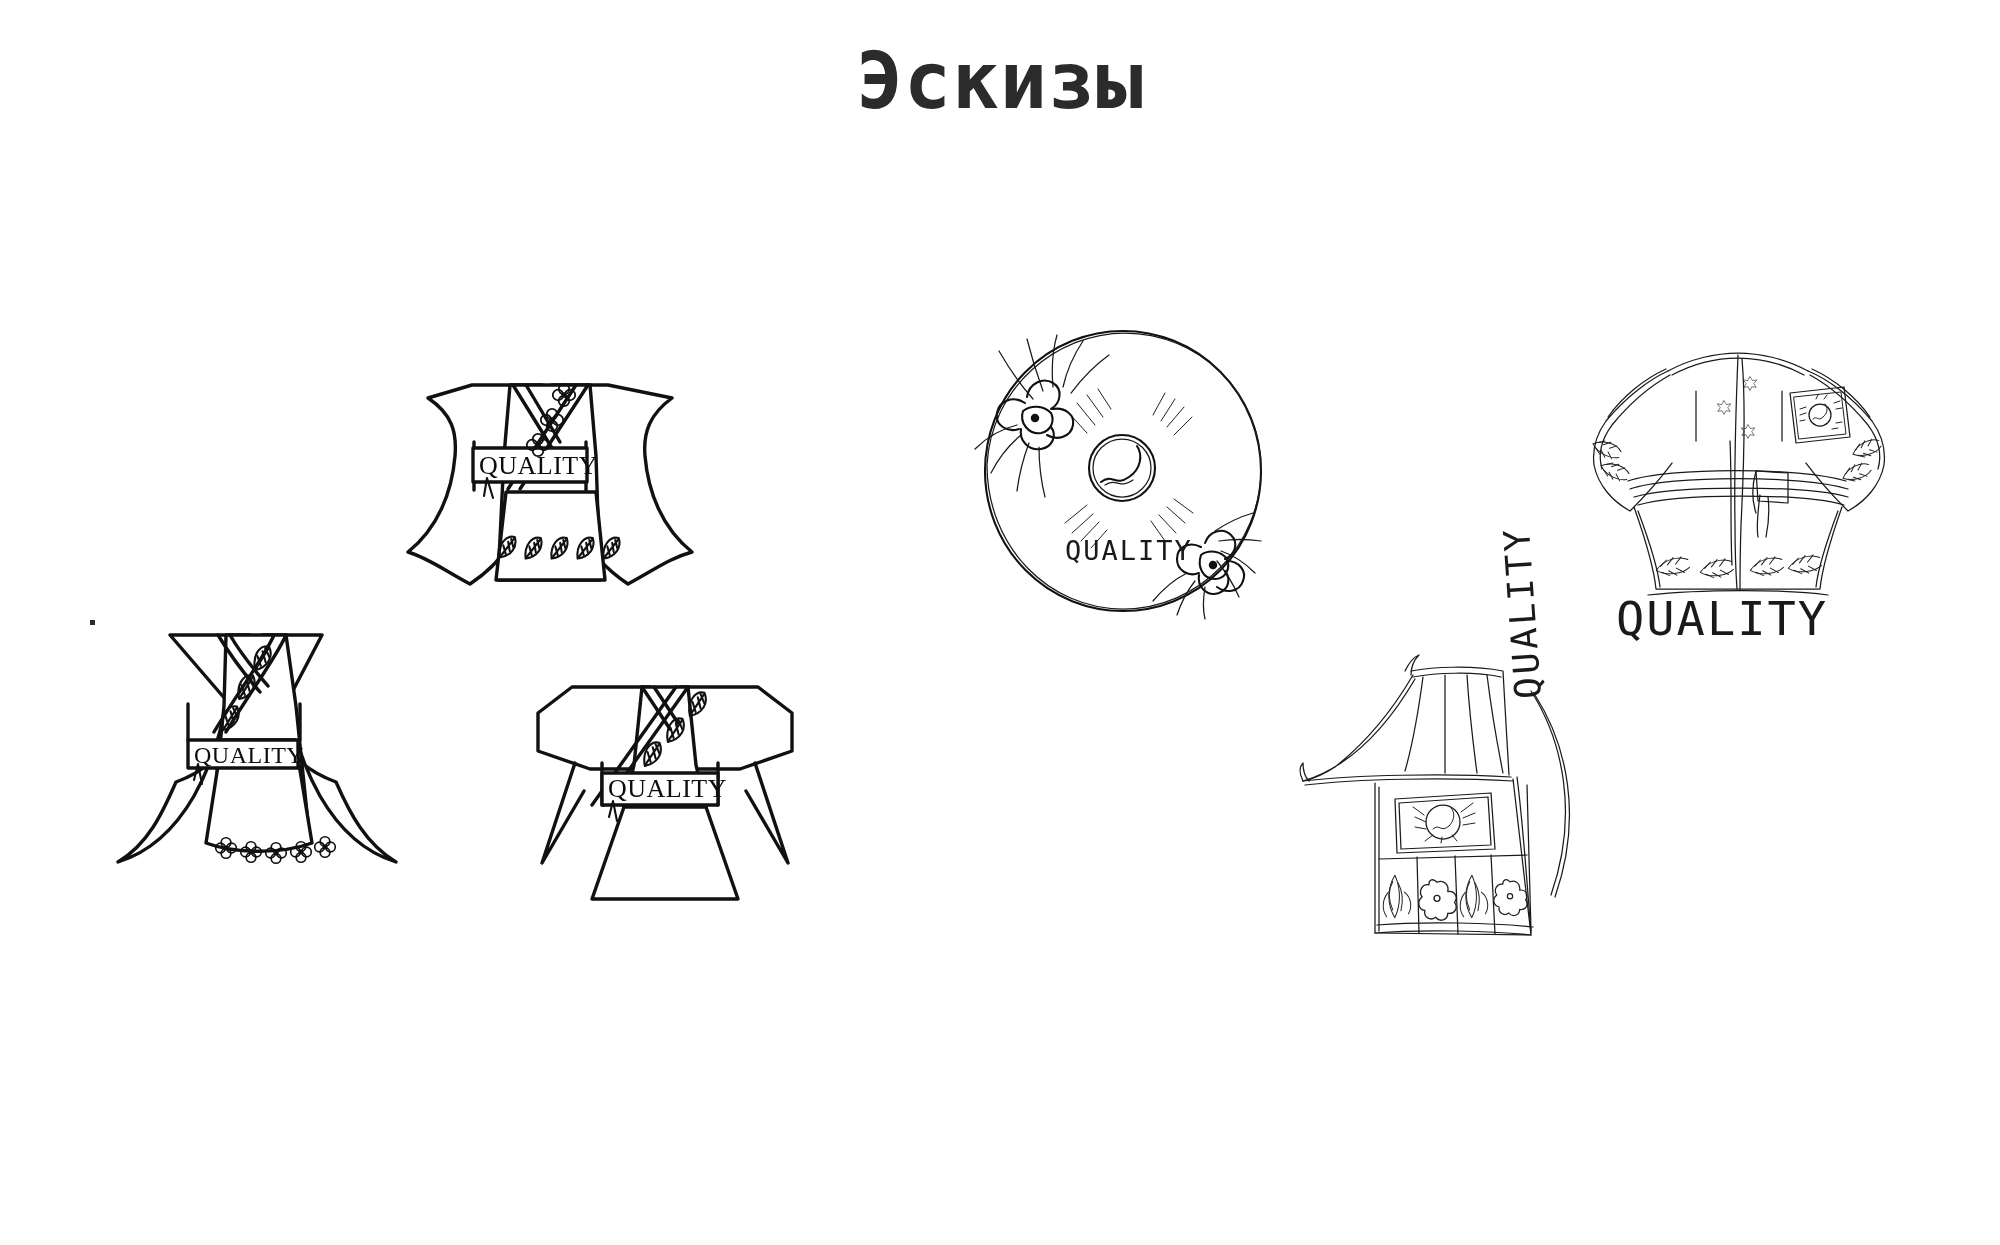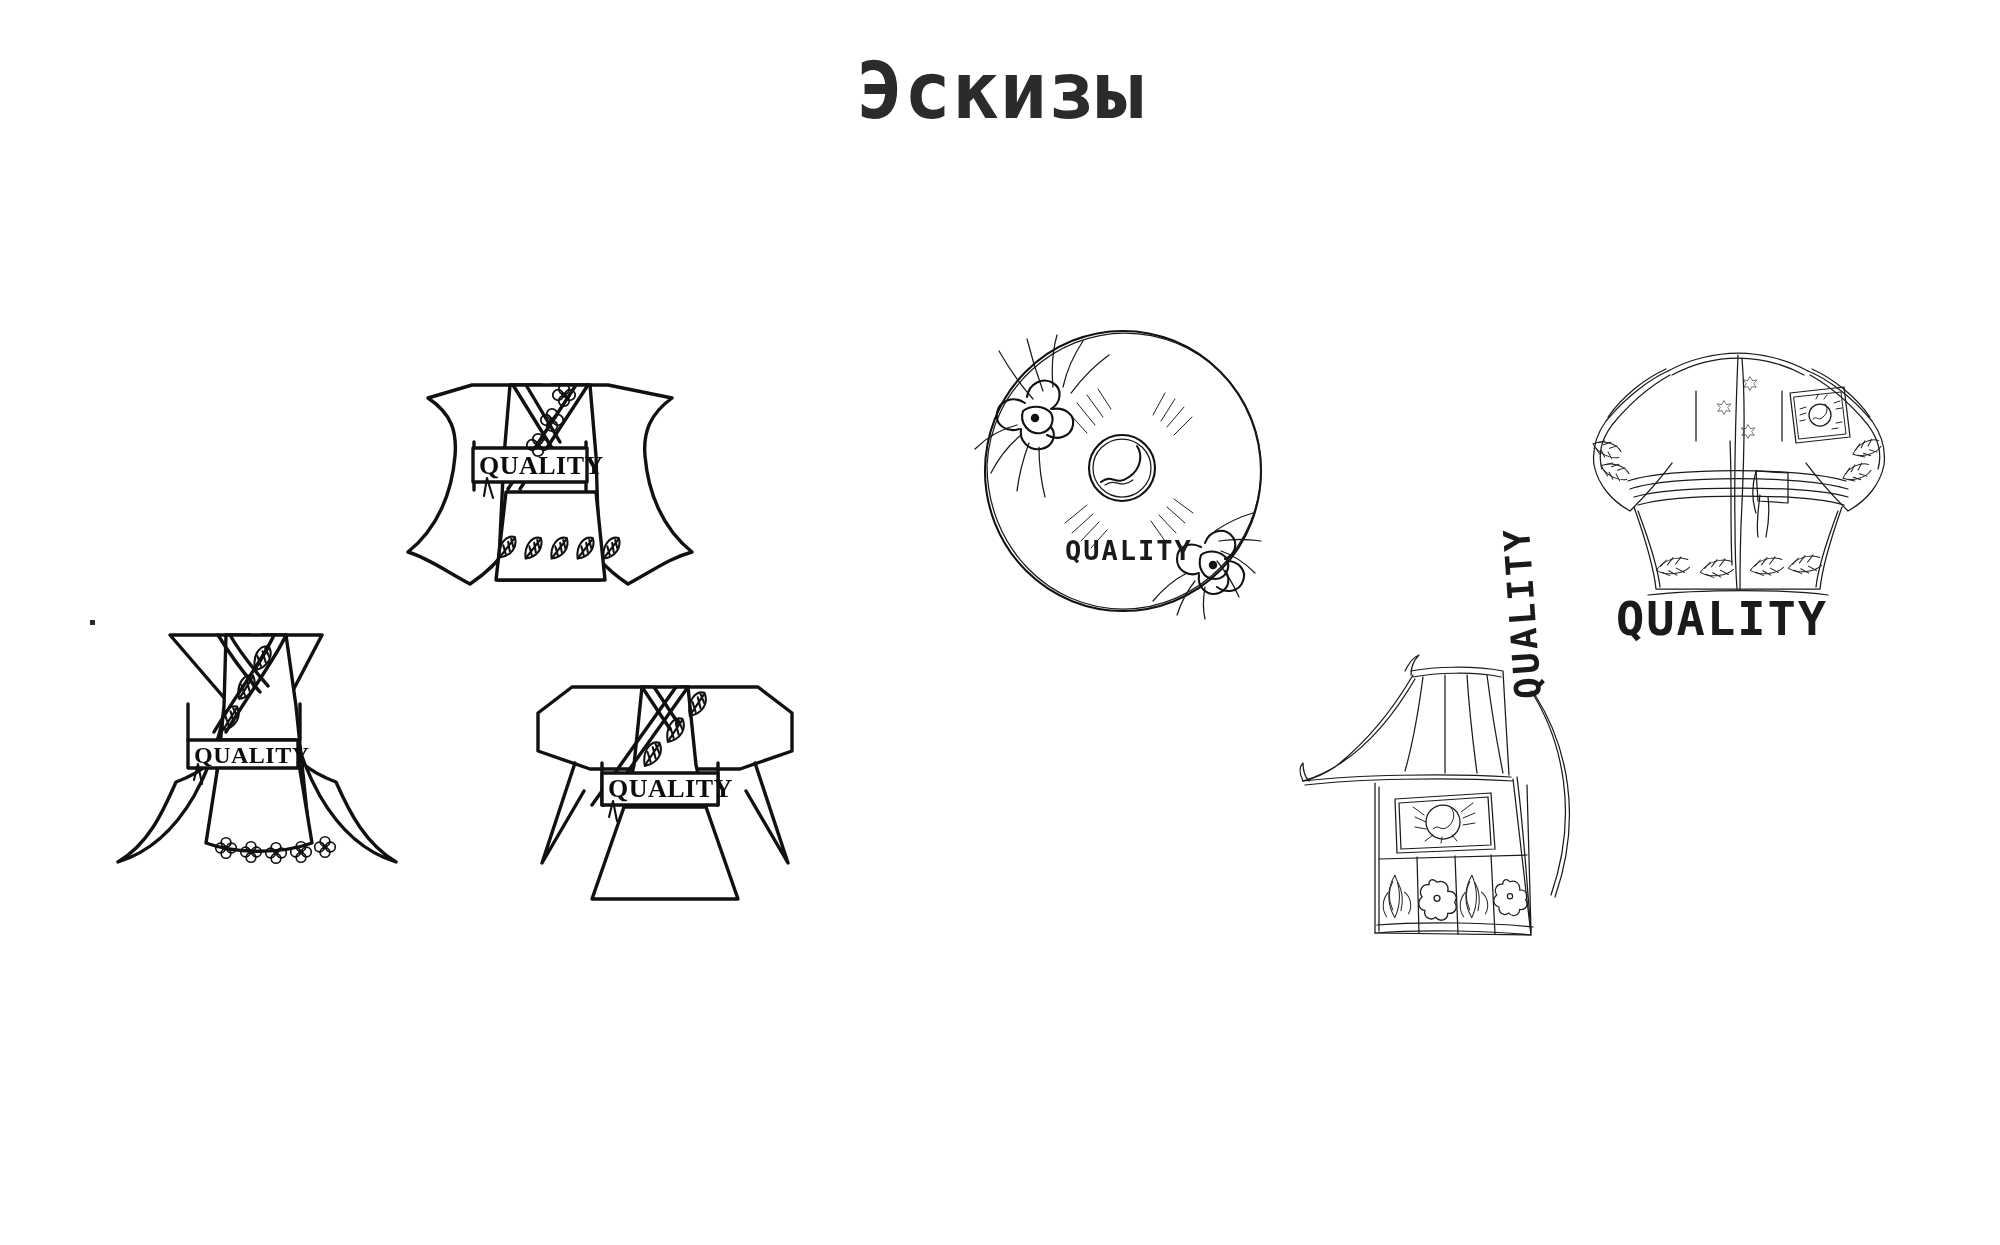--- a/index.html
+++ b/index.html
@@ -13,38 +13,37 @@
     height: 1245px;
     position: relative;
     overflow: hidden;
     font-family: "Liberation Sans", sans-serif;
     color: #262626;
   }
 
   
   .slide-title {
     position: absolute;
-    top: 52px;
+    top: 42px;
     left: 0;
     width: 100%;
     text-align: center;
     font-family: "DejaVu Sans Mono", monospace;
     font-size: 78px;
     font-weight: 700;
     letter-spacing: 1px;
     color: #2b2b2b;
     line-height: 1.0;
     white-space: nowrap;
   }
 
   
   .sketch-board {
     position: absolute;
     inset: 0;
-    font-weight: bold;
   }
   .sketch {
     position: absolute;
   }
   .sketch svg {
     display: block;
     overflow: visible;
   }
 
   

